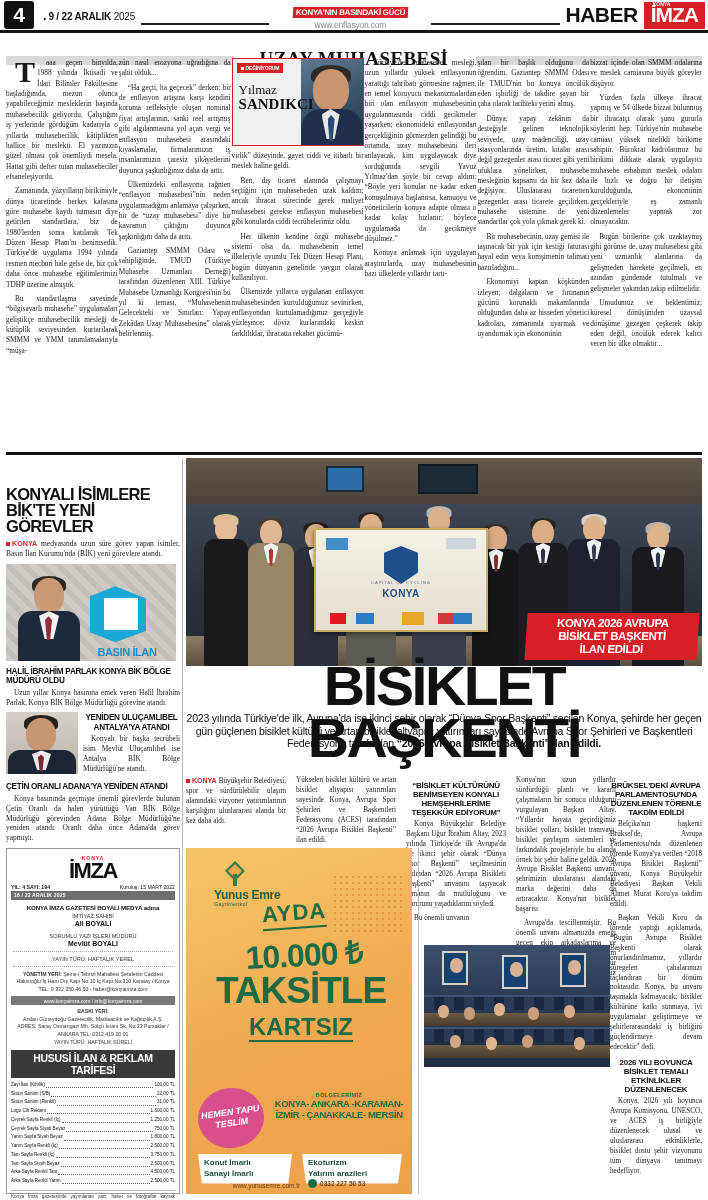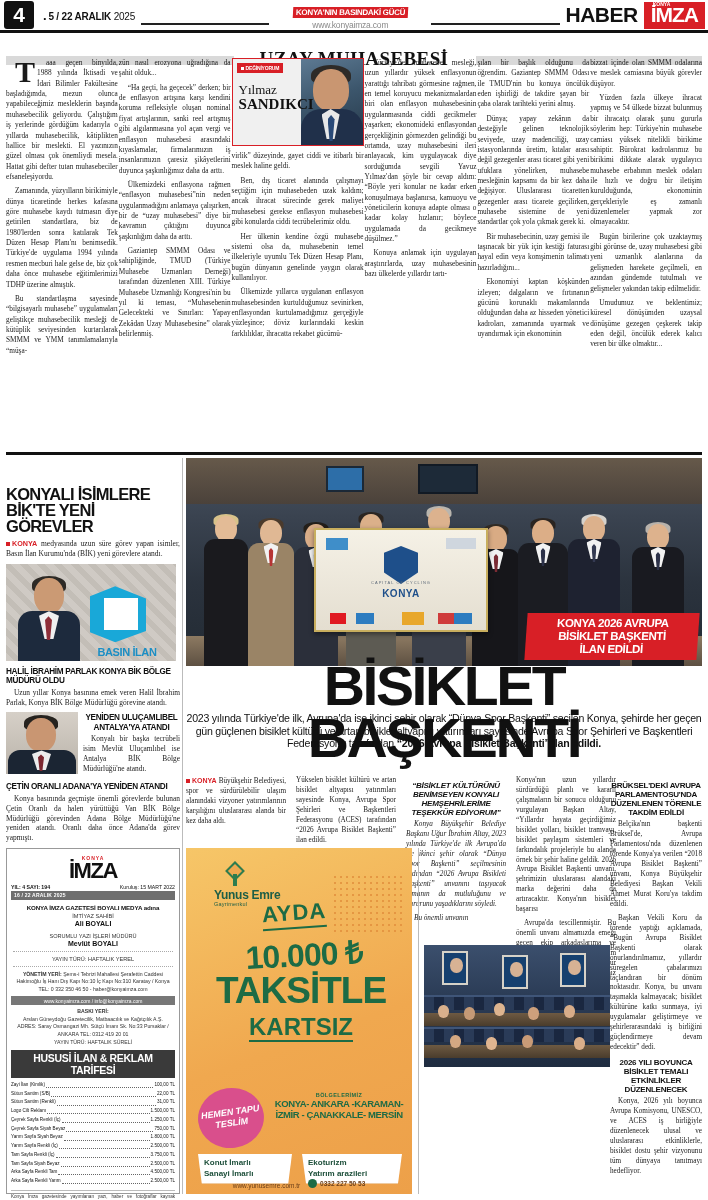--- a/index.html
+++ b/index.html
@@ -256,21 +256,21 @@
 
   
   .lcols { position:absolute; left:186px; top:776px; width:516px; height:420px; }
   .lc { position:absolute; top:0; width:100px; font-size:7.2px; line-height:1.38;
      text-align:justify; color:#1a1a1a; }
   .lc p { text-indent:8px; margin-bottom:4px; }
   .lc p.noind { text-indent:0; }
   .lc .kw { color:#d81f26; font-family:"Liberation Sans", sans-serif; font-weight:bold; font-size:7px;}
   .lc h4 { font-family:"Liberation Sans", sans-serif; font-weight:bold; font-size:8px;
      line-height:1.14; letter-spacing:-0.25px; text-align:center; margin:5px 0 3px 0; color:#111;}
-  .lc1 { left:0; } .lc2 { left:110px; } .lc3 { left:220px;font-style:italic; }
+  .lc1 { left:0; } .lc2 { left:110px; } .lc3 { left:220px; }
   .lc4 { left:330px; } .lc5 { left:424px; width:92px; }
 
   
   .ad { position:absolute; left:186px; top:848px; width:226px; height:346px;
      overflow:hidden; background: linear-gradient(160deg,#f6c668 0%,#f0a84f 55%,#eda049 100%); }
   .ad .dots { position:absolute; right:6px; top:26px; width:74px; height:62px;
      background-image: radial-gradient(#e08c3a 1.1px, transparent 1.1px);
      background-size: 6px 6px; opacity:.75; }
   .ad-logo { position:absolute; left:28px; top:16px; }
   .ad-logo .fl { width:18px; height:22px; margin-left:12px; position:relative; }
@@ -342,27 +342,27 @@
   .vrule { position:absolute; width:1px; background:#bbb; }
 </style>
 </head>
 <body>
 
 <div class="page">
 
   <div class="masthead">
     <div class="pagenum-badge">4</div>
     <div class="date-line">
-      <span class="date-dot">.</span><span>5 / 22 ARALIK</span>
+      <span class="date-dot">.</span><span>9 / 22 ARALIK</span>
       <span class="yr">2025</span>
     </div>
     <div class="rule-left"></div>
     <div class="brand-center">
       <div class="brand-tag">KONYA'NIN BASINDAKİ GÜCÜ</div>
-      <div class="brand-url">www.konyaimza.com</div>
+      <div class="brand-url">www.enflasyon.com</div>
     </div>
     <div class="rule-left"></div>
     <div class="haber-word">HABER</div>
     <div class="imza-box">
       <span class="tiny">KONYA</span>
       <span>İMZA</span>
     </div>
   </div>
   <div class="top-rule"></div>
 

